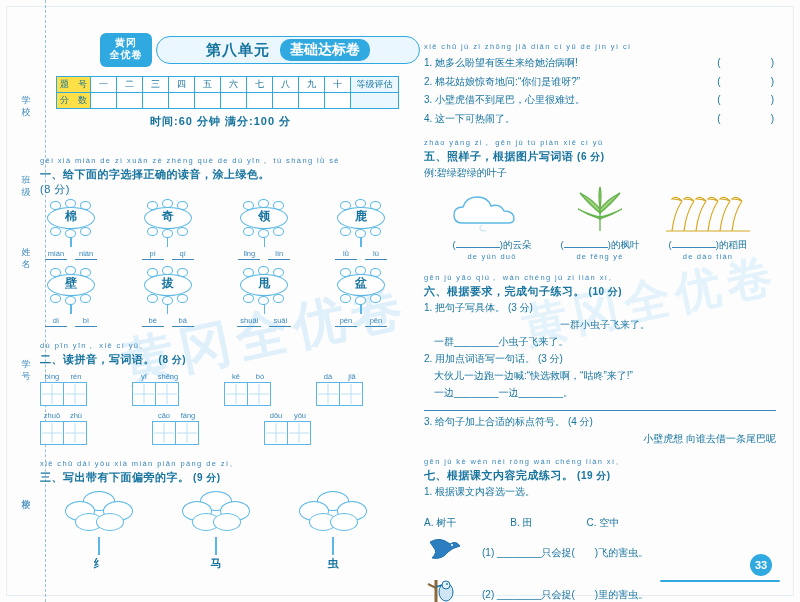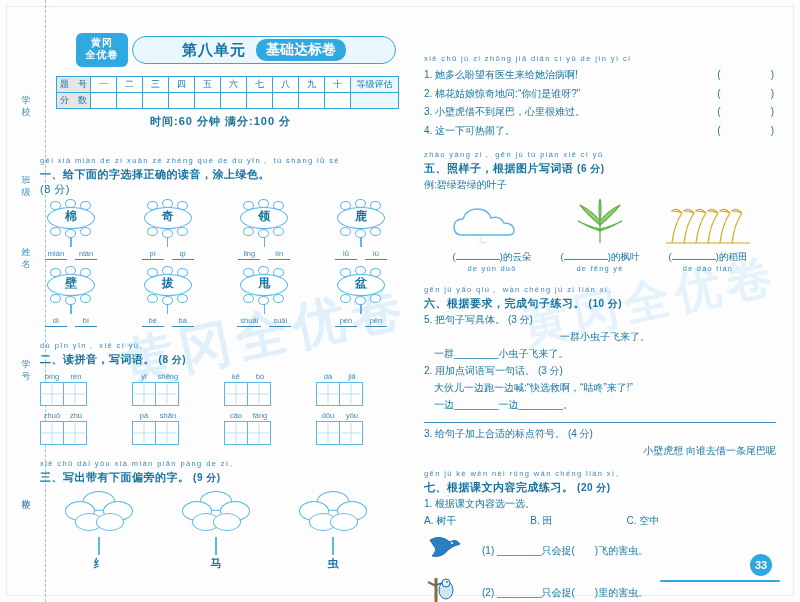--- a/index.html
+++ b/index.html
@@ -31,21 +31,21 @@
   .rail-2 { top:168px; }
   .rail-3 { top:240px; }
   .rail-4 { top:352px; }
   .rail-5 { top:492px; }
 
   
   .col-left  { position:absolute; left:40px;  top:40px; width:352px; }
   .col-right { position:absolute; left:424px; top:38px; width:352px; }
 
   
-  .hdr { position:absolute; left:76px; top:36px; width:320px; height:34px; }
+  .hdr { position:absolute; left:100px; top:36px; width:320px; height:34px; }
   .badge {
     position:absolute; left:0; top:-3px; width:52px; height:34px;
     border-radius:6px; background:#2fa9e0; color:#fff;
     font-size:10px; line-height:12px; text-align:center;
     padding-top:4px; letter-spacing:1px; font-weight:bold;
   }
   .title-bar {
     position:absolute; left:56px; top:0; width:264px; height:28px;
     border:1.6px solid #2fa9e0; border-radius:14px;
     background:#eaf7fe;
@@ -59,21 +59,21 @@
 
   
   .score-table {
     position:absolute; left:56px; top:76px;
     border-collapse:collapse; font-size:9px; color:#17749f;
   }
   .score-table td {
     border:1px solid #2fa9e0; width:26px; height:15px;
     text-align:center; vertical-align:middle; background:#fff;
   }
-  .score-table td.head { width:34px; background:#e5e5e5; }
+  .score-table td.head { width:34px; background:#fde047; }
   .score-table td.eval { width:48px; background:#eaf7fe; }
 
   .timeline {
     position:absolute; left:150px; top:114px;
     font-size:11px; font-weight:bold; color:#17749f; letter-spacing:1px;
   }
 
   
   .sec {
     position:relative;
@@ -166,21 +166,21 @@
   
   .pic-row { display:flex; justify-content:center; margin-top:4px; }
   .pic-cell { width:108px; text-align:center; }
   .pic-box { height:52px; position:relative; }
   .pic-cap { font-size:9.5px; color:#17749f; margin-top:2px; }
   .pic-cap .blank { display:inline-block; width:44px; border-bottom:1px solid #3c88bb; }
 
   .py-small { font-size:7.5px; color:#3c88bb; letter-spacing:1.2px; }
 
   
-  .choice-row { font-size:10px; color:#17749f; display:flex; gap:74px; margin-top:2px;align-items:flex-end; }
+  .choice-row { font-size:10px; color:#17749f; display:flex; gap:54px; margin-top:16px;align-items:flex-end; }
   .q7-item { display:flex; align-items:center; gap:18px; margin-top:4px; }
   .q7-pic { width:40px; height:38px; position:relative; }
   .q7-txt { font-size:10px; color:#17749f; }
 
   
   .wm {
     position:absolute; left:120px; top:300px;
     font-size:52px; font-weight:bold; color:#dceefb;
     transform:rotate(-12deg); letter-spacing:6px; pointer-events:none;
     white-space:nowrap; opacity:.85;
@@ -479,30 +479,20 @@
               <span>zhuō</span>
               <span>zhù</span>
             </div>
             <div class="tzg">
                 <div class="cell"></div>
                 <div class="cell"></div>
               </div>
           </div>
           <div class="grid-item">
             <div class="py">
-              <span>pá</span>
-              <span>shān</span>
-            </div>
-            <div class="tzg">
-                <div class="cell"></div>
-                <div class="cell"></div>
-              </div>
-          </div>
-          <div class="grid-item">
-            <div class="py">
               <span>cāo</span>
               <span>fáng</span>
             </div>
             <div class="tzg">
                 <div class="cell"></div>
                 <div class="cell"></div>
               </div>
           </div>
           <div class="grid-item">
             <div class="py">
@@ -558,21 +548,21 @@
           </div>
           <div class="trunk"></div>
           <div class="rad">虫</div>
         </div>
       </div>
     </div>
   </div>
 
   <div class="col-right">
 
-    <div class="sec" style="margin-top:16px;">
+    <div class="sec" style="margin-top:4px;">
       <div class="pinyin-line">xiě chū jù zi zhōng jiā diǎn cí yǔ de jìn yì cí</div>
       <div class="num-list">
         <div class="row">
           <span>1. 她多么盼望有医生来给她治病啊!</span>
           <span class="paren">(　　　　)</span>
         </div>
         <div class="row">
           <span>2. 棉花姑娘惊奇地问:“你们是谁呀?”</span>
           <span class="paren">(　　　　)</span>
         </div>
@@ -657,21 +647,21 @@
     </div>
 
     <div class="sec" style="margin-top:12px;">
       <div class="pinyin-line">gēn jù yāo qiú， wán chéng jù zi liàn xí。</div>
       <div class="sec-head">
         <span>六、根据要求，完成句子练习。</span>
         <span class="score">(10 分)</span>
       </div>
       <div class="body-txt">
         <div>
-          <span>5. 把句子写具体。</span>
+          <span>1. 把句子写具体。</span>
           <span>(3 分)</span>
         </div>
         <div style="padding-left:10px;text-align:center;">一群小虫子飞来了。</div>
         <div style="padding-left:10px;">一群________小虫子飞来了。</div>
 
         <div>
           <span>2. 用加点词语写一句话。</span>
           <span>(3 分)</span>
         </div>
         <div style="padding-left:10px;">大伙儿一边跑一边喊:“快选救啊，“咕咚”来了!”</div>
@@ -683,21 +673,21 @@
           <span>(4 分)</span>
         </div>
         <div style="padding-left:10px;text-align:right;">小壁虎想 向谁去借一条尾巴呢</div>
       </div>
     </div>
 
     <div class="sec" style="margin-top:10px;">
       <div class="pinyin-line">gēn jù kè wén nèi róng wán chéng liàn xí。</div>
       <div class="sec-head">
         <span>七、根据课文内容完成练习。</span>
-        <span class="score">(20 分)</span>
+        <span class="score">(19 分)</span>
       </div>
       <div class="body-txt">1. 根据课文内容选一选。</div>
       <div class="choice-row">
         <span>A. 树干</span>
         <span>B. 田</span>
         <span>C. 空中</span>
       </div>
 
       <div class="q7-item">
         <div class="q7-pic">

